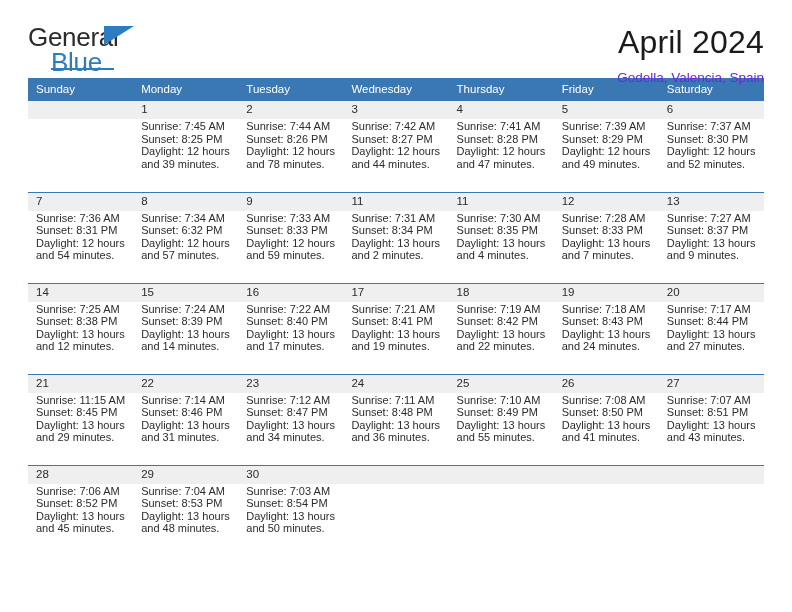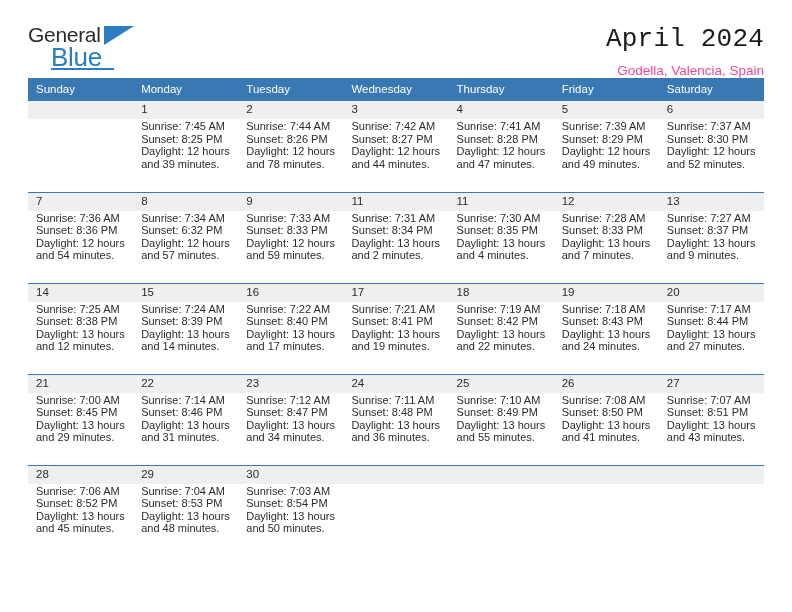--- a/index.html
+++ b/index.html
@@ -26,21 +26,21 @@
     height: 78px;
     padding-top: 24px;
   }
   .logo {
     position: relative;
     width: 112px;
     height: 48px;
     line-height: 1;
   }
   .logo-general {
-    font-size: 21px;
+    font-size: 26px;
     color: #2b2b2b;
     letter-spacing: -0.3px;
     display: block;
   }
   .logo-blue {
     font-size: 26px;
     color: #2b7cc0;
     letter-spacing: -0.3px;
     display: block;
     margin-top: -1px;
@@ -58,29 +58,28 @@
   .logo-underline {
     position: absolute;
     left: 23px;
     top: 44px;
     width: 63px;
     height: 2px;
     background: #2b7cc0;
   }
   .title-block { text-align: right; }
   .cal-title {
-    font-size: 26px;
+    font-size: 32px;
     font-weight: normal;
     color: #1b1b1b;
     letter-spacing: 0.2px;
-    font-family: Liberation Mono, monospace;
   }
   .cal-subtitle {
     font-size: 13.5px;
-    color: #ec4899;
+    color: #6d28d9;
     margin-top: 9px;
   }
 
   
   table.calendar {
     width: 736px;
     border-collapse: collapse;
     table-layout: fixed;
   }
   table.calendar th {
@@ -207,21 +206,21 @@
               <div>Daylight: 12 hours</div>
               <div>and 52 minutes.</div>
             </div>
           </td>
         </tr>
         <tr class="weekrow">
           <td class="daycell">
             <div class="daynum-strip">7</div>
             <div class="daybody">
               <div>Sunrise: 7:36 AM</div>
-              <div>Sunset: 8:36 PM</div>
+              <div>Sunset: 8:31 PM</div>
               <div>Daylight: 12 hours</div>
               <div>and 54 minutes.</div>
             </div>
           </td>
           <td class="daycell">
             <div class="daynum-strip">8</div>
             <div class="daybody">
               <div>Sunrise: 7:34 AM</div>
               <div>Sunset: 6:32 PM</div>
               <div>Daylight: 12 hours</div>
@@ -336,21 +335,21 @@
               <div>Sunset: 8:44 PM</div>
               <div>Daylight: 13 hours</div>
               <div>and 27 minutes.</div>
             </div>
           </td>
         </tr>
         <tr class="weekrow">
           <td class="daycell">
             <div class="daynum-strip">21</div>
             <div class="daybody">
-              <div>Sunrise: 7:00 AM</div>
+              <div>Sunrise: 11:15 AM</div>
               <div>Sunset: 8:45 PM</div>
               <div>Daylight: 13 hours</div>
               <div>and 29 minutes.</div>
             </div>
           </td>
           <td class="daycell">
             <div class="daynum-strip">22</div>
             <div class="daybody">
               <div>Sunrise: 7:14 AM</div>
               <div>Sunset: 8:46 PM</div>

